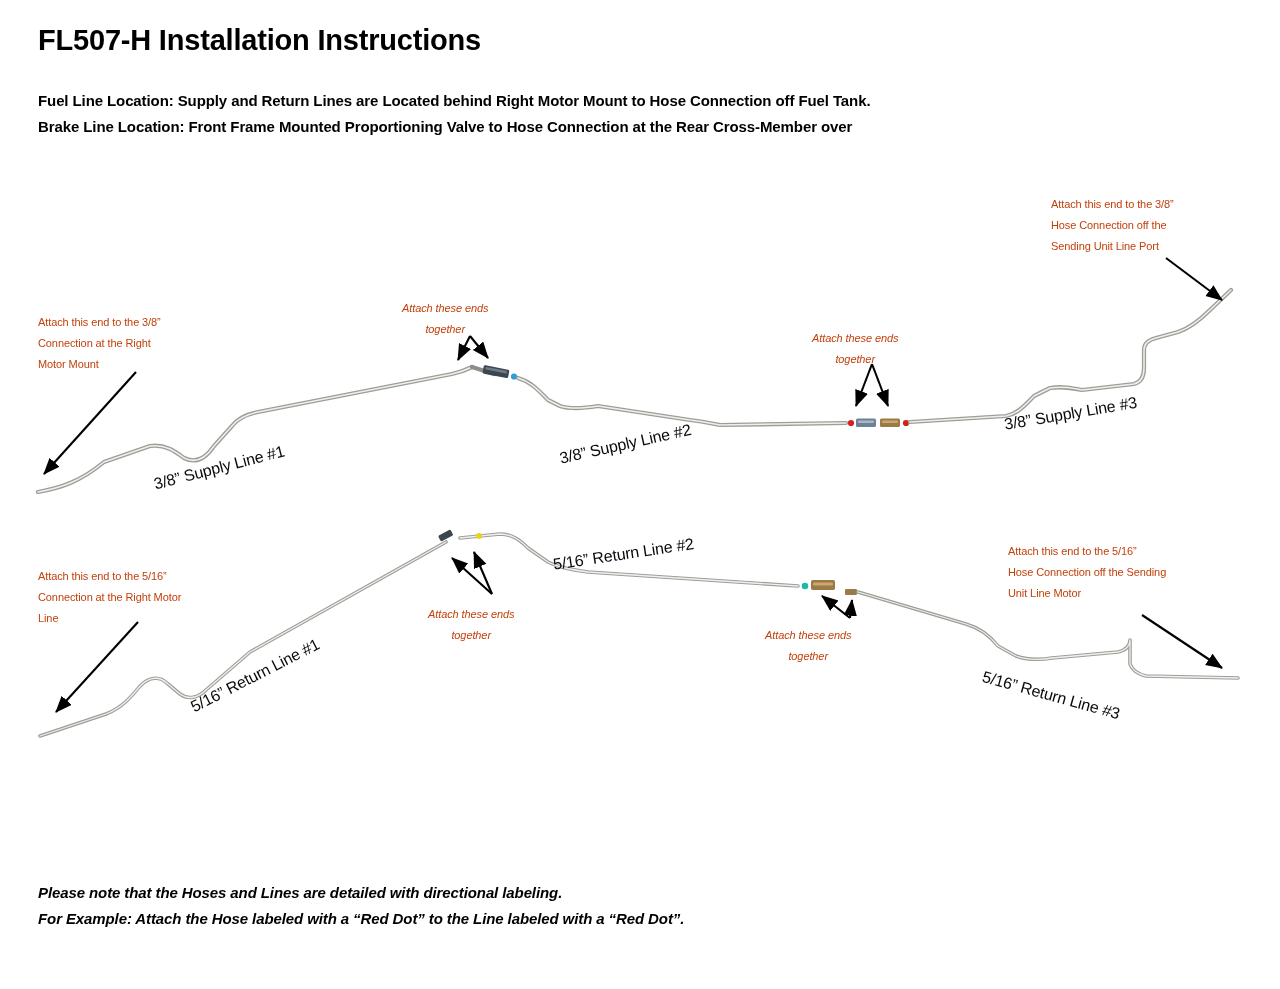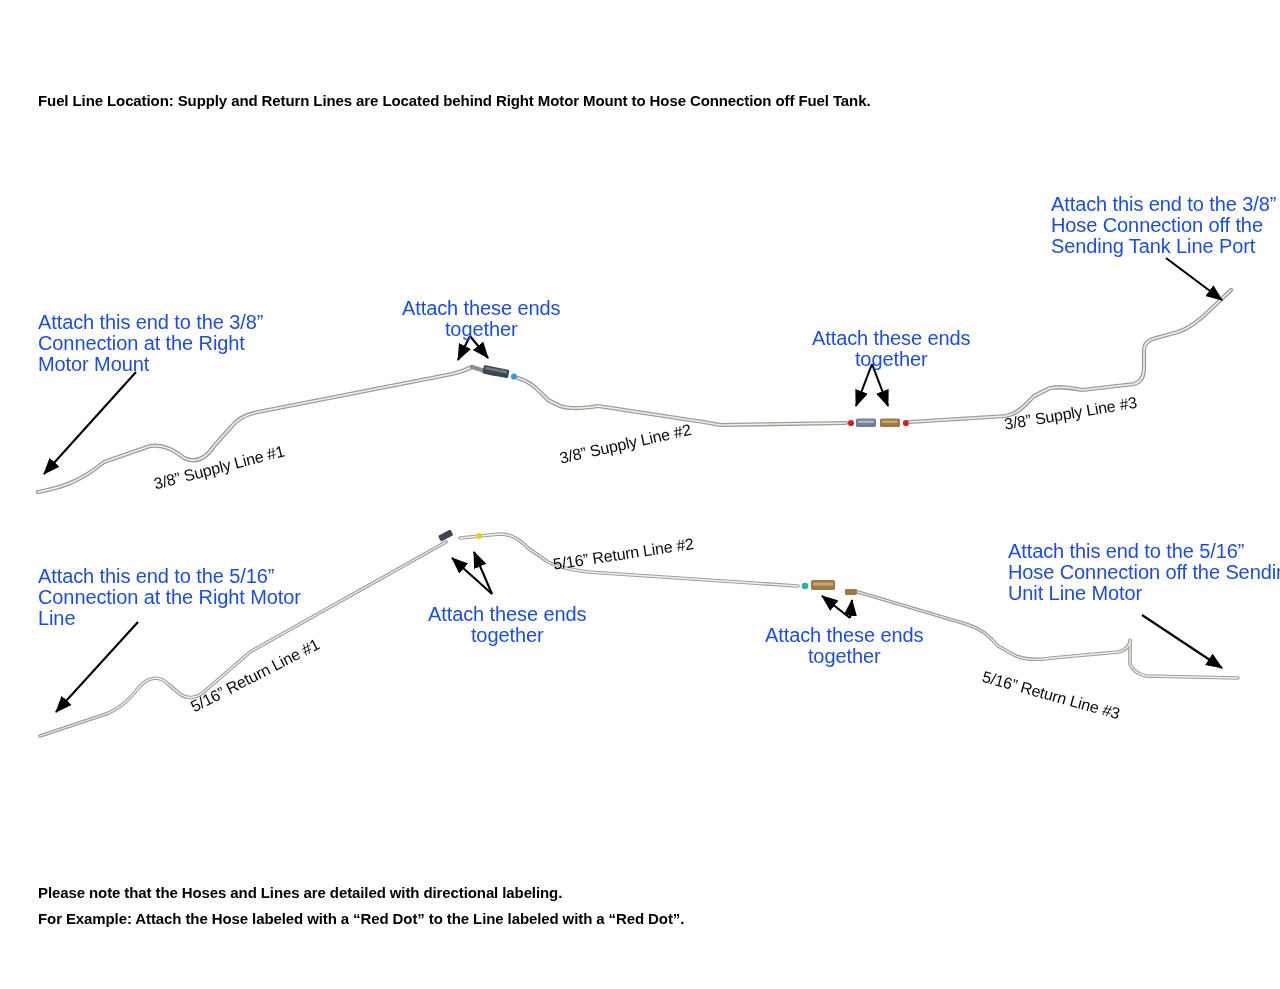--- a/index.html
+++ b/index.html
@@ -32,62 +32,64 @@
   .body-block {
     position: absolute;
     left: 38px;
     font-size: 15px;
     font-weight: bold;
     line-height: 26px;
     letter-spacing: -0.1px;
   }
   #intro-block { top: 88px; width: 1180px; }
   #match-note  { top: 226px; width: 900px; }
-  #footer-block{ top: 880px; width: 900px; line-height: 26px; }
+  #footer-block{ top: 880px; width: 900px; line-height: 26px; font-style: italic; }
 
   .body-line { display: block; white-space: nowrap; }
 
   
   #diagram-layer {
     position: absolute;
     left: 0;
     top: 0;
     width: 1280px;
     height: 989px;
   }
 
   
   .callout {
     position: absolute;
-    font-size: 20px;
+    font-size: 11px;
     line-height: 21px;
     letter-spacing: -0.1px;
-    color: #1d4ed8;
+    color: #c2410c;
     white-space: nowrap;
   }
-  .callout.center { text-align: center; }
+  .callout.center { text-align: center; font-style: italic; }
 
   
   .line-label {
     position: absolute;
     font-size: 16px;
     letter-spacing: -0.2px;
     color: #0a0a0a;
     white-space: nowrap;
     transform-origin: 0 0;
   }
 </style>
 </head>
 <body>
 
 <div id="page">
 
+  <div class="doc-title">FL507-H Installation Instructions</div>
 
   <div class="body-block" id="intro-block">
     <span class="body-line">Fuel Line Location:  Supply and Return Lines are Located behind Right Motor Mount to Hose Connection off Fuel Tank.</span>
+    <span class="body-line">Brake Line Location: Front Frame Mounted Proportioning Valve to Hose Connection at the Rear Cross-Member over</span>
   </div>
 
 
   <svg id="diagram-layer" viewBox="0 0 1280 989" xmlns="http://www.w3.org/2000/svg">
     <defs>
       <marker id="arrowhead" markerWidth="9" markerHeight="9" refX="7.5" refY="3.2" orient="auto" markerUnits="strokeWidth">
         <path d="M0,0 L8,3.2 L0,6.4 Z" fill="#000000"></path>
       </marker>
       <linearGradient id="tubeGrad" x1="0" y1="0" x2="0" y2="1">
         <stop offset="0%" stop-color="#c9c9c4"></stop>
@@ -234,21 +236,21 @@
   </div>
 
   <div class="callout center" id="sc2" style="left: 812px; top: 328px;">
     <div>Attach these ends</div>
     <div>together</div>
   </div>
 
   <div class="callout" id="sc3" style="left: 1051px; top: 194px;">
     <div>Attach this end to the 3/8”</div>
     <div>Hose Connection off the</div>
-    <div>Sending Tank Line Port</div>
+    <div>Sending Unit Line Port</div>
   </div>
 
   <div class="callout" id="rc0" style="left: 38px; top: 566px;">
     <div>Attach this end to the 5/16”</div>
     <div>Connection at the Right Motor</div>
     <div>Line</div>
   </div>
 
   <div class="callout center" id="rc1" style="left: 428px; top: 604px;">
     <div>Attach these ends</div>

